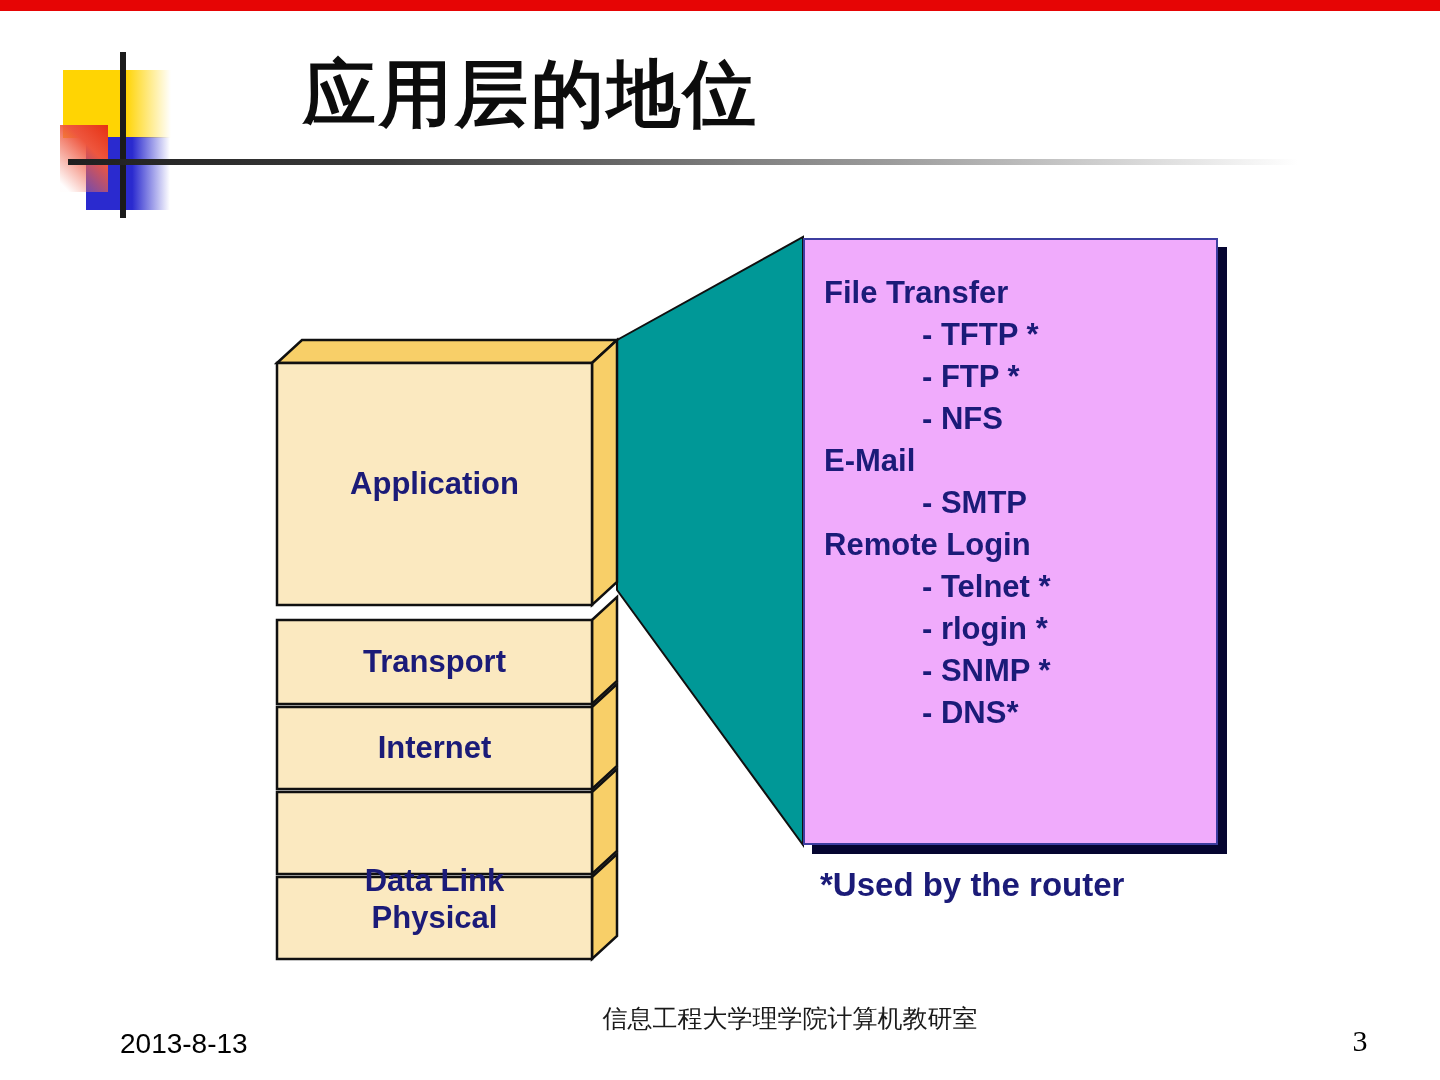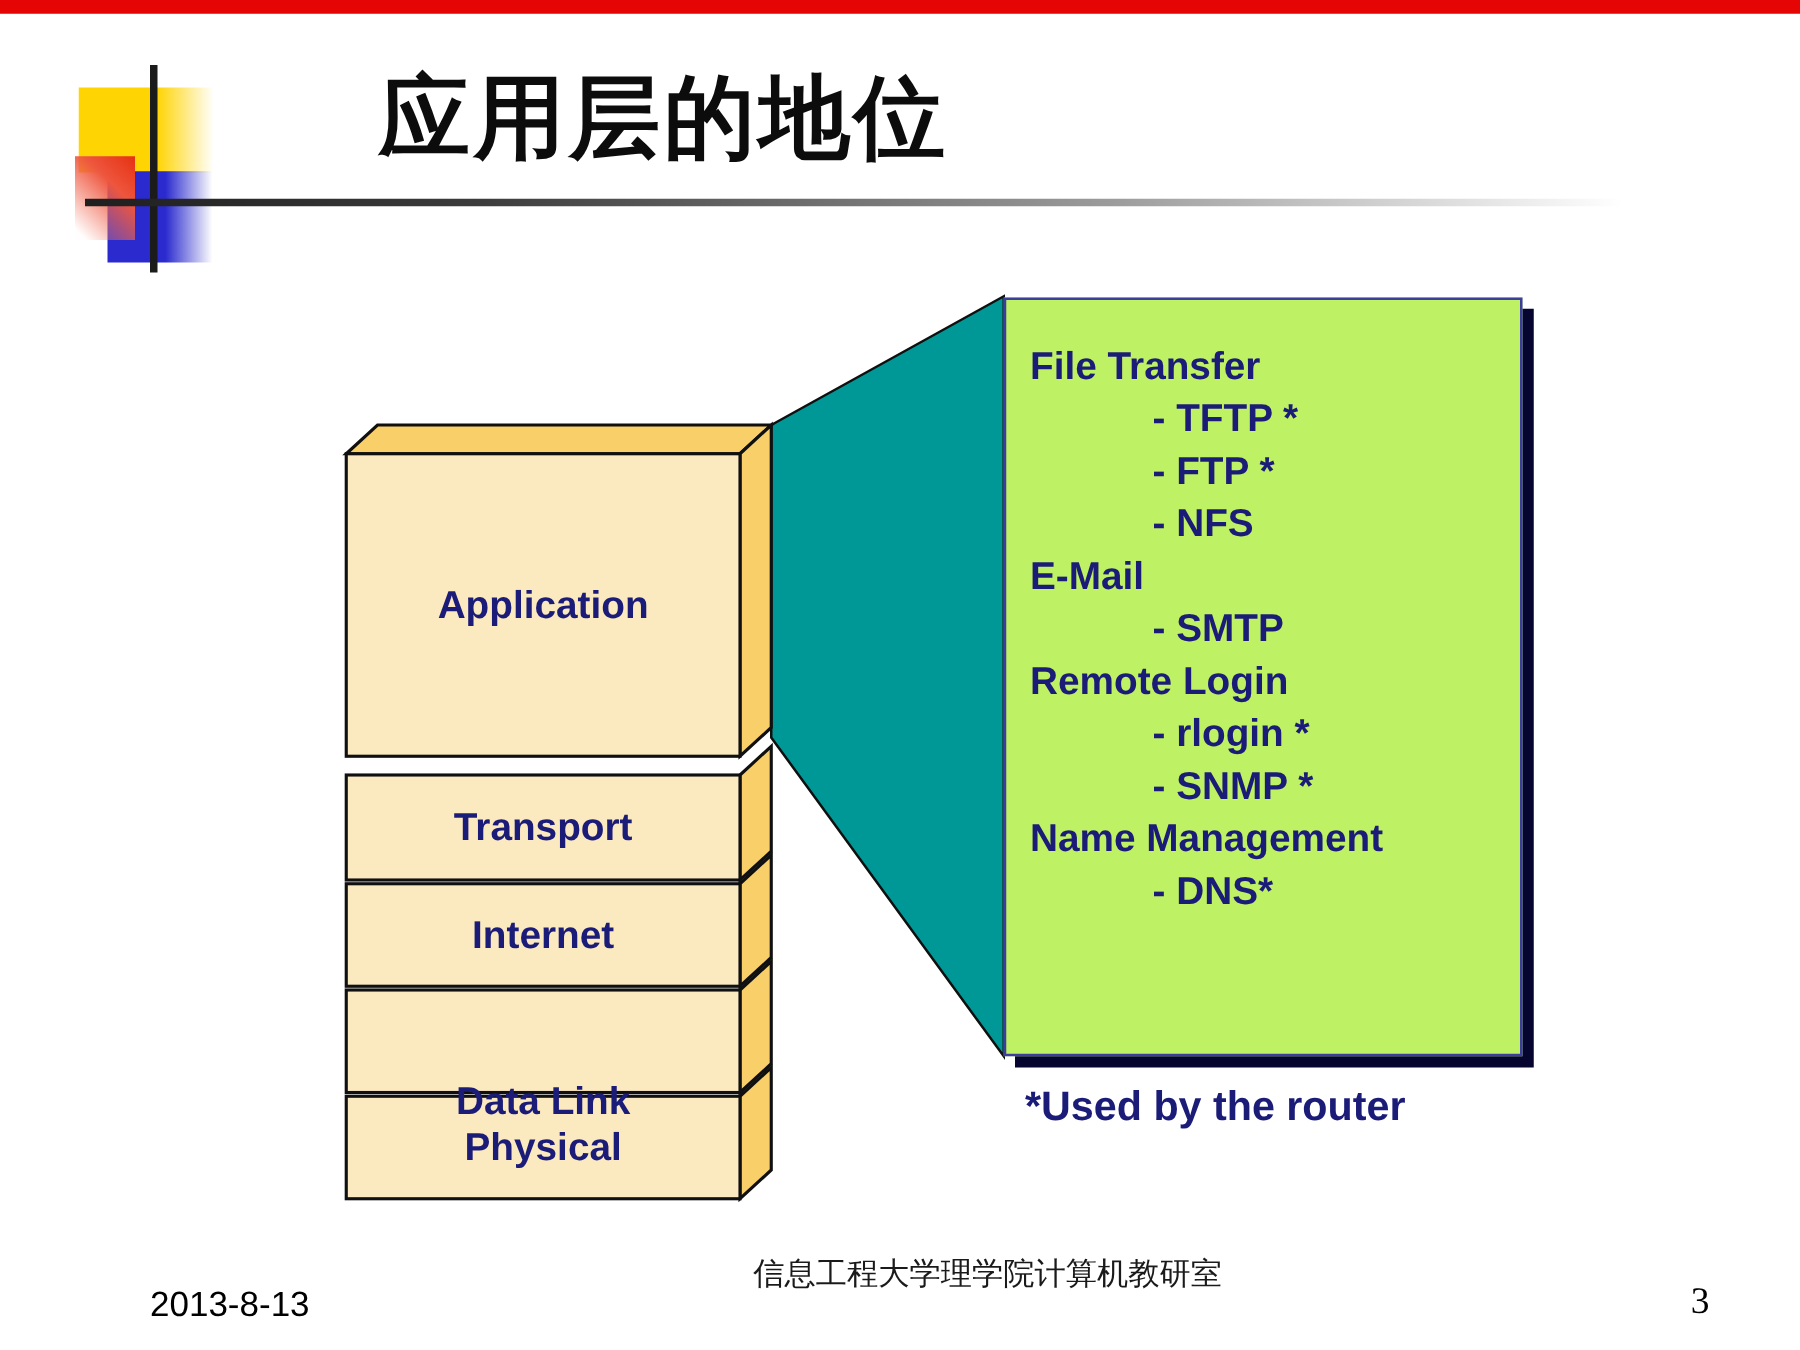--- a/index.html
+++ b/index.html
@@ -28,21 +28,21 @@
 
   svg.diagram { left:0; top:0; width:1440px; height:1080px; }
 
   .layer-label { left:277px; width:315px; height:44px;
     display:flex; align-items:center; justify-content:center;
     font-weight:700; font-size:31px; color:#1b1b78; }
   .ll-app { top:462px; } .ll-tr { top:640px; } .ll-in { top:726px; }
   .ll-dl { top:811px;margin-top:48px; } .ll-ph { top:896px; }
 
   .protocol-box { left:803px; top:238px; width:415px; height:607px;
-    background:#bef264; border:2px solid #3d3da0;
+    background:#f0abfc; border:2px solid #3d3da0;
     box-shadow:9px 9px 0 #050530; padding-top:32px; }
   .pline { line-height:42px; font-weight:700; font-size:31px; color:#1b1b78;
     white-space:nowrap; }
   .l0 { padding-left:19px; } .l1 { padding-left:117px; }
 
   .router-note { left:820px; top:866px; font-weight:700; font-size:33px;
     color:#1b1b78; white-space:nowrap; }
 
   .footer-dept { left:420px; top:1002px; width:740px; text-align:center;
     font-family:"Liberation Serif", serif; font-size:25px; color:#1a1a1a; }
@@ -89,23 +89,23 @@
 <div class="abs layer-label ll-ph">Physical</div>
 
 <div class="abs protocol-box">
   <div class="pline l0">File Transfer</div>
   <div class="pline l1">- TFTP *</div>
   <div class="pline l1">- FTP *</div>
   <div class="pline l1">- NFS</div>
   <div class="pline l0">E-Mail</div>
   <div class="pline l1">- SMTP</div>
   <div class="pline l0">Remote Login</div>
+  <div class="pline l1">- Telnet *</div>
   <div class="pline l1">- rlogin *</div>
   <div class="pline l1">- SNMP *</div>
-  <div class="pline l0">Name Management</div>
   <div class="pline l1">- DNS*</div>
 </div>
 
 <div class="abs router-note">*Used by the router</div>
 
 <div class="abs footer-dept">信息工程大学理学院计算机教研室</div>
 <div class="abs footer-date">2013-8-13</div>
 <div class="abs page-num">3</div>
 
 </body></html>

